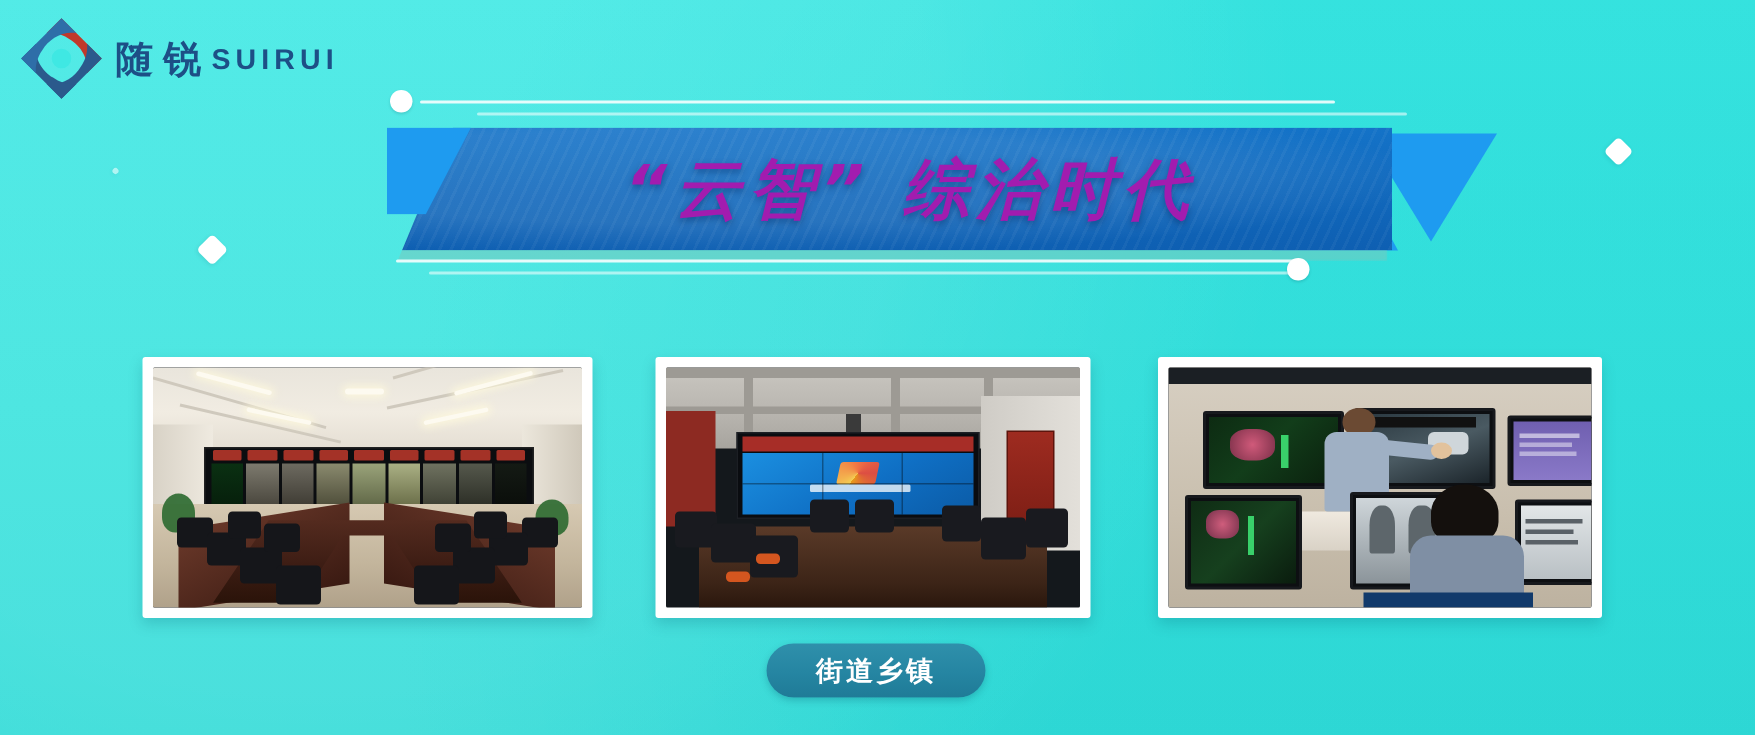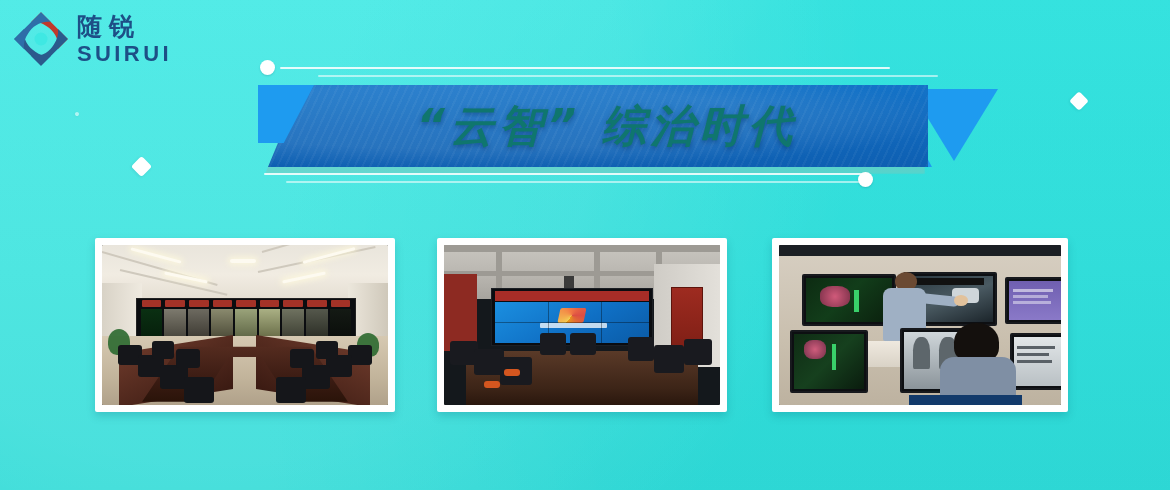--- a/index.html
+++ b/index.html
@@ -15,27 +15,27 @@
     background:
       radial-gradient(circle at 18% 12%, rgba(255,255,255,.10) 0 38%, rgba(255,255,255,0) 62%),
       radial-gradient(circle at 88% 78%, rgba(0,190,195,.16) 0 40%, rgba(0,0,0,0) 70%),
       linear-gradient(180deg,#3fe9e4 0%,#3ae3de 55%,#36dcd8 100%);
     pointer-events:none;
   }
 
   
   .logo{position:absolute;left:14px;top:12px;display:flex;align-items:center;gap:9px;}
   .logo-mark{width:54px;height:54px;position:relative;flex:0 0 auto;}
-  .logo-text{display:flex;flex-direction:column;line-height:1;}
+  .logo-text{display:flex;flex-direction:row;line-height:1;}
   .logo-cn{
     font-size:25px;font-weight:700;color:#1d4f86;letter-spacing:7px;
     font-family:"DejaVu Sans","Liberation Sans",sans-serif;
   }
   .logo-en{
-    font-size:22px;font-weight:700;color:#1d4f86;letter-spacing:3.4px;
+    font-size:19px;font-weight:700;color:#1d4f86;letter-spacing:3.4px;
     margin-top:4px;font-family:"Liberation Sans",sans-serif;
   }
 
   
   .banner-wrap{position:absolute;left:258px;top:56px;width:690px;height:132px;}
 
   .deco-line{position:absolute;background:rgba(255,255,255,.85);height:2px;border-radius:2px;}
   .deco-line.soft{background:rgba(255,255,255,.55);}
   .deco-dot{
     position:absolute;width:15px;height:15px;border-radius:50%;
@@ -60,21 +60,21 @@
   }
   .banner-sheen{
     position:absolute;inset:0;
     background:repeating-linear-gradient(115deg, rgba(255,255,255,.045) 0 2px, rgba(255,255,255,0) 2px 7px);
     clip-path:polygon(34px 0,100% 0,100% 100%,0 100%);
     pointer-events:none;
   }
   .banner-title{
     position:absolute;inset:0;
     display:flex;align-items:center;justify-content:center;
-    color:#0f766e;
+    color:#a21caf;
     font-family:"DejaVu Sans","Liberation Sans",sans-serif;
     font-size:44px;font-weight:700;letter-spacing:5px;
     font-style:italic;
     text-shadow:0 2px 5px rgba(0,40,90,.45);
     padding-left:18px;
     white-space:nowrap;
   }
 
   
   .wedge-left{
@@ -341,20 +341,21 @@
           <div class="p2-chair" style="left:96px;top:88px;width:26px;height:22px;"></div>
           <div class="p2-chair" style="left:126px;top:88px;width:26px;height:22px;"></div>
           <div class="p2-chair" style="right:8px;top:94px;width:28px;height:26px;"></div>
           <div class="p2-chair" style="right:36px;top:100px;width:30px;height:28px;"></div>
           <div class="p2-chair" style="right:66px;top:92px;width:26px;height:24px;"></div>
           <div class="p2-chair" style="left:60px;top:124px;width:16px;height:7px;background:#d4561f;"></div>
           <div class="p2-chair" style="left:40px;top:136px;width:16px;height:7px;background:#d4561f;"></div>
         </div>
       </div>
     </div>
+    <div class="pill" style="left:74px;top:191px;width:146px;">街道乡镇</div>
   </div>
 
   <div class="card" style="left:772px;width:296px;">
     <div class="card-frame" style="width:282px;">
       <div class="photo" style="width:282px;height:160px;">
         <div class="photo-inner">
           <div class="p3-wall"></div>
           <div class="p3-topbar"></div>
           <div class="p3-mon" style="left:8%;top:18%;width:32%;height:30%;">
             <div class="p3-mon-scr" style="background:linear-gradient(135deg,#0d2b12,#123d1a 45%,#0a1f0d);"></div>

